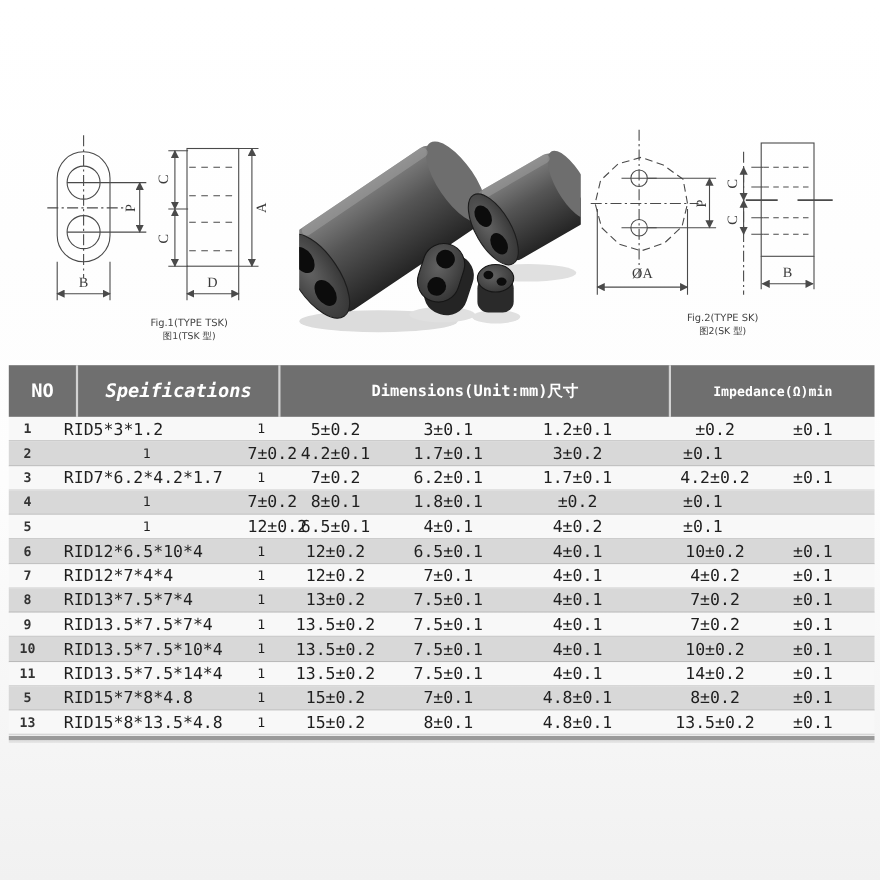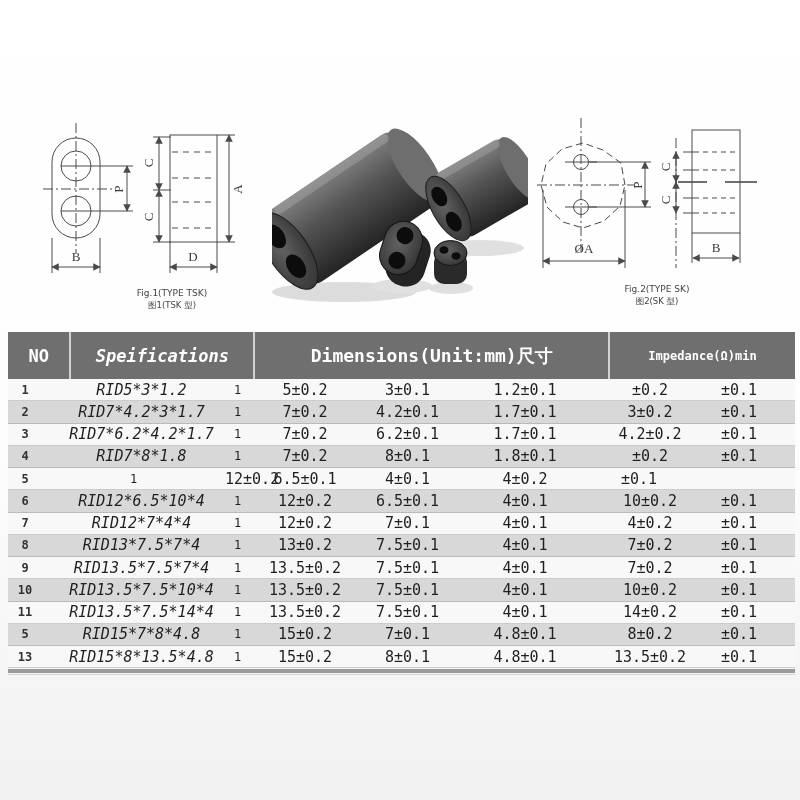--- a/index.html
+++ b/index.html
@@ -17,32 +17,32 @@
   .caption2{ font-family:"DejaVu Sans", sans-serif; font-size:8.5px; fill:#444; }
   .dimlbl{ font-size:13px; }
 
   .spec-table{ position:absolute; left:8px; top:332px; width:787px; }
   .thead{
     display:flex; height:47px; background:#6f6f6f; color:#fff;
     font-weight:bold; font-size:17px; align-items:center;
   }
   .th{ text-align:left; height:100%; display:flex; align-items:center; justify-content:center; box-sizing:border-box;}
   .th+.th{ border-left:2px solid #d2d2d2; }
-  .th-no{ width:64px; } .th-spec{ width:192px;font-style:italic; } .th-dim{ width:370px; font-size:18px;} .th-imp{ width:195px; font-size:12px;}
+  .th-no{ width:64px; } .th-spec{ width:192px;font-style:italic; } .th-dim{ width:370px; font-size:14px;} .th-imp{ width:195px; font-size:12px;}
   .tbody{ display:flex; flex-direction:column; }
   .trow{
     display:grid; grid-template-columns:34px 183px 25px 110px 95px 140px 110px 90px;
     height:22.25px; align-items:center; background:#f8f8f8;
     border-bottom:1px solid rgba(150,150,150,.45);
     font-size:15px; color:#1f1f1f; box-sizing:border-box;
   }
   .trow.alt{ background:#d8d8d8; }
   .cell{ text-align:center; white-space:nowrap; }
   .c-no{ font-size:12px; font-weight:bold; color:#333; }
-  .c-spec{ text-align:center; padding-left:16px;font-style:italic; }
+  .c-spec{ text-align:left; padding-left:16px; }
   .c-qty{ font-size:12px; }
   .c-imp{ padding-right:22px; }
   .tbottom1{ height:4px; background:#9a9a9a; margin-top:1px; }
   .tbottom2{ height:1px; background:#d5d5d5; margin-top:1px; }
 </style>
 </head>
 <body>
 
 <div class="page">
 
@@ -212,41 +212,39 @@
           <div class="cell c-spec">RID5*3*1.2</div>
           <div class="cell c-qty">1</div>
           <div class="cell c-d1">5±0.2</div>
           <div class="cell c-d2">3±0.1</div>
           <div class="cell c-d3">1.2±0.1</div>
           <div class="cell c-d4">±0.2</div>
           <div class="cell c-imp">±0.1</div>
         </div>
         <div class="trow alt">
           <div class="cell c-no">2</div>
-          <div class="cell c-spec">RID7*4.2*3*1.7</div>
           <div class="cell c-qty">1</div>
           <div class="cell c-d1">7±0.2</div>
           <div class="cell c-d2">4.2±0.1</div>
           <div class="cell c-d3">1.7±0.1</div>
           <div class="cell c-d4">3±0.2</div>
           <div class="cell c-imp">±0.1</div>
         </div>
         <div class="trow">
           <div class="cell c-no">3</div>
           <div class="cell c-spec">RID7*6.2*4.2*1.7</div>
           <div class="cell c-qty">1</div>
           <div class="cell c-d1">7±0.2</div>
           <div class="cell c-d2">6.2±0.1</div>
           <div class="cell c-d3">1.7±0.1</div>
           <div class="cell c-d4">4.2±0.2</div>
           <div class="cell c-imp">±0.1</div>
         </div>
         <div class="trow alt">
           <div class="cell c-no">4</div>
-          <div class="cell c-spec">RID7*8*1.8</div>
           <div class="cell c-qty">1</div>
           <div class="cell c-d1">7±0.2</div>
           <div class="cell c-d2">8±0.1</div>
           <div class="cell c-d3">1.8±0.1</div>
           <div class="cell c-d4">±0.2</div>
           <div class="cell c-imp">±0.1</div>
         </div>
         <div class="trow">
           <div class="cell c-no">5</div>
           <div class="cell c-qty">1</div>

